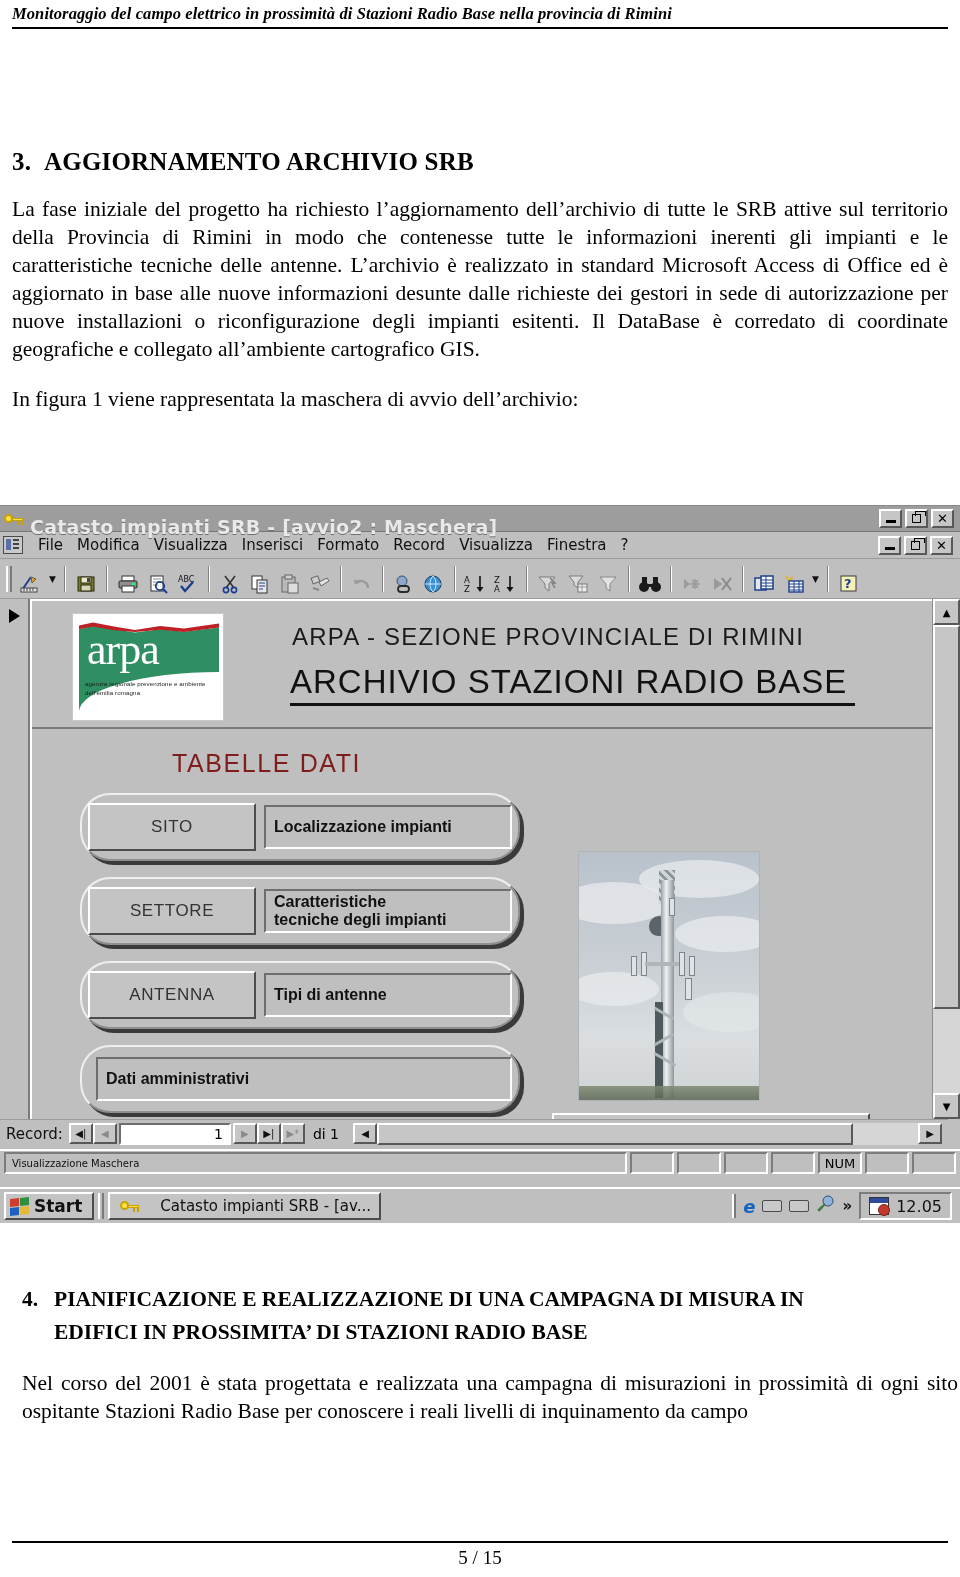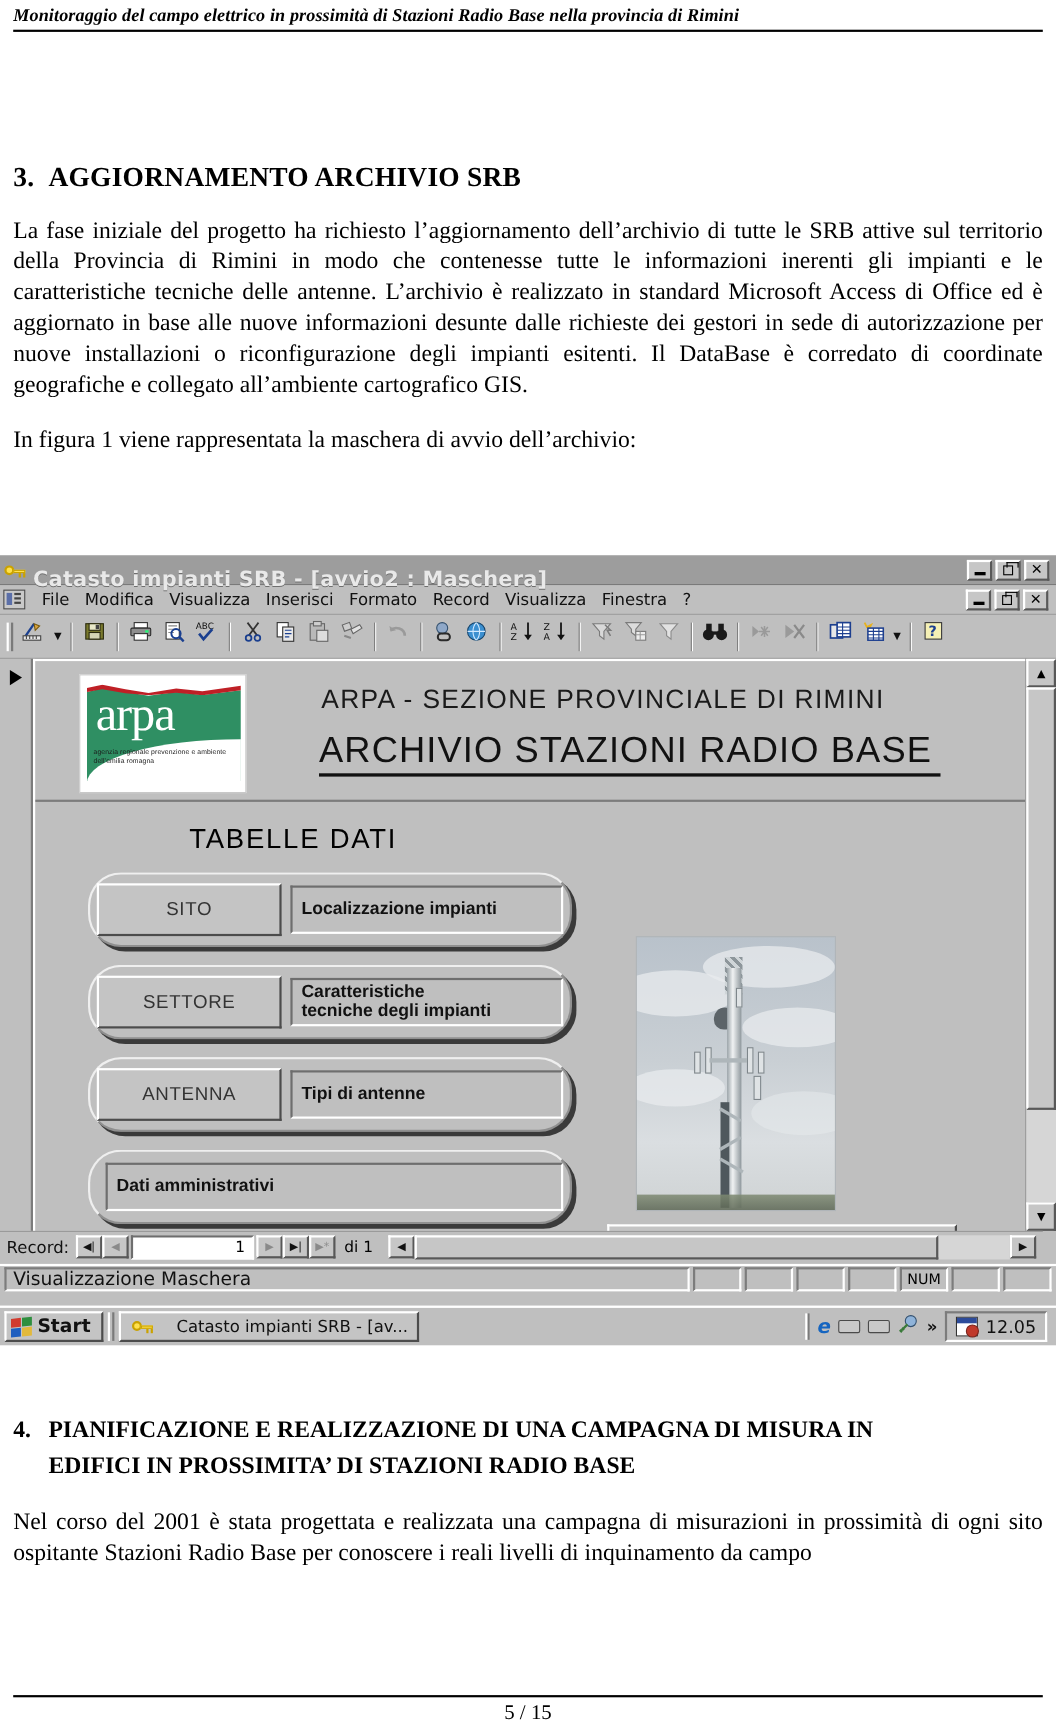--- a/index.html
+++ b/index.html
@@ -72,21 +72,21 @@
     font-size:15px; color:#111; padding:0 7px; white-space:nowrap; font-weight:500;
   }
 
   .toolbar {
     height:40px; background:#bfbfbf; display:flex; align-items:center;
     padding:0 2px; border-bottom:1px solid #9a9a9a; gap:0px;
   }
   .tgrip { width:6px; height:26px; border-left:2px solid #fff; border-right:2px solid #7a7a7a; margin:0 4px; flex:none; }
   .tsep  { width:2px; height:26px; border-left:1px solid #808080; border-right:1px solid #fff; margin:0 5px; flex:none; }
   .tbtn {
-    width:30px; height:30px; display:flex; align-items:flex-start; justify-content:center;
+    width:30px; height:30px; display:flex; align-items:flex-end; justify-content:center;
     font-size:17px; color:#1a1a1a; flex:none; position:relative;
   }
   .tbtn.dim { color:#8c8c8c; }
   .tbtn svg { display:block; }
   .tarrow { width:13px; display:flex; align-items:center; justify-content:center; font-size:9px; flex:none; color:#111; }
 
   
   .formarea {
     position:absolute; left:0; top:93px; right:0; bottom:68px;
     display:flex;
@@ -155,21 +155,21 @@
   }
   .hdr-t2 {
     position:absolute; left:258px; top:62px;
     font-family:"Liberation Sans", sans-serif; font-size:33px; letter-spacing:1px; color:#111;
     border-bottom:3px solid #111; padding-bottom:2px; padding-right:8px;
   }
 
   
   .sect-title {
     position:absolute; left:140px; top:148px;
-    font-family:"Liberation Sans", sans-serif; font-size:25px; letter-spacing:1.6px; color:#000000;
+    font-family:"Liberation Sans", sans-serif; font-size:25px; letter-spacing:1.6px; color:#7f1d1d;
   }
   .btnrow {
     position:absolute; left:48px; width:440px; height:68px;
     background:#bfbfbf;
     border-top:2px solid #efefef; border-left:2px solid #efefef;
     border-right:2px solid #8f8f8f; border-bottom:2px solid #8f8f8f;
     box-shadow:4px 4px 0 #3a3a3a;
     display:flex; align-items:center; padding:0 6px;border-radius:30px;
   }
   .rowbtn {
@@ -248,21 +248,21 @@
 
   .statusbar {
     position:absolute; left:0; right:0; bottom:12px; height:26px;
     background:#bfbfbf; display:flex; align-items:center; padding:2px 4px; gap:3px;
     border-top:2px solid #fff;
   }
   .sb-main {
     flex:1; height:22px; background:#bfbfbf;
     border-top:2px solid #7c7c7c; border-left:2px solid #7c7c7c;
     border-right:2px solid #fff; border-bottom:2px solid #fff;
-    display:flex; align-items:center; padding-left:6px; font-size:17px; color:#111;
+    display:flex; align-items:center; padding-left:6px; font-size:10px; color:#111;
     font-family:"DejaVu Sans", sans-serif;
   }
   .sb-cell {
     width:44px; height:22px; background:#bfbfbf;
     border-top:2px solid #7c7c7c; border-left:2px solid #7c7c7c;
     border-right:2px solid #fff; border-bottom:2px solid #fff;
     display:flex; align-items:center; justify-content:center; font-size:13px; flex:none;
   }
 
   
@@ -298,21 +298,21 @@
     font-size:16px; color:#111;
   }
   .ie-icon { font-size:18px; color:#1565c0; font-weight:bold; font-style:italic; }
   .tray-mini { width:20px; height:12px; background:#c9c9c9; border:1.5px solid #4a4a4a; border-radius:2px; }
   .chev { font-size:15px; font-weight:bold; color:#111; }
   .calicon { width:20px; height:18px; background:#fff; border:1.5px solid #333; position:relative; }
   .calicon:before { content:""; position:absolute; left:0; right:0; top:0; height:5px; background:#2d4b9a; }
   .calicon:after { content:""; position:absolute; right:-2px; bottom:-2px; width:10px; height:10px; background:#c0392b; border-radius:50%; border:1.5px solid #7b241c; }
 
   
-  .bottom { position:absolute; left:12px; top:1283px; width:936px; }
+  .bottom { position:absolute; left:22px; top:1283px; width:936px; }
   .h2b { font-size:21.5px; font-weight:bold; line-height:1.55; }
   .h2b .num { display:inline-block; width:32px; }
   .h2b .l2 { display:block; padding-left:32px; }
 
   .footer { position:absolute; left:12px; bottom:8px; width:936px; }
   .footer-rule { border-top:2px solid #000; }
   .footer-page { text-align:center; font-size:19px; padding-top:4px; }
 </style>
 </head>
 <body>

